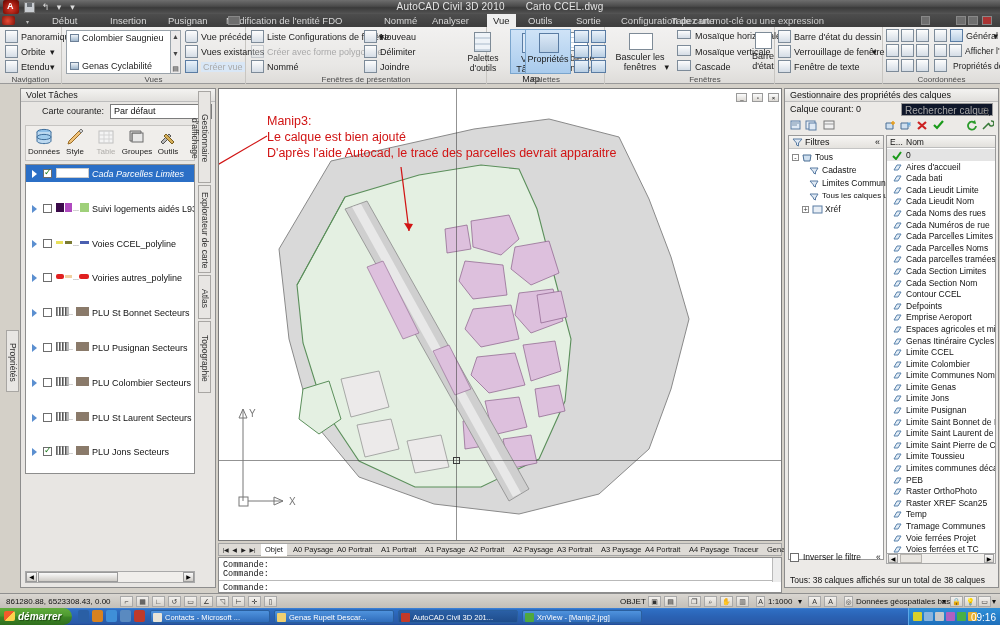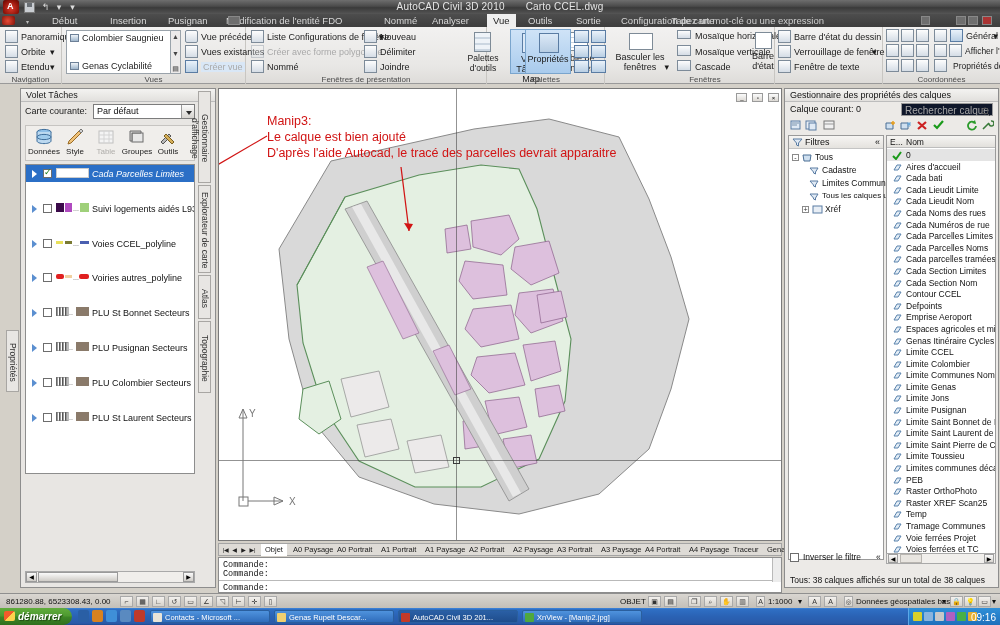--- a/index.html
+++ b/index.html
@@ -62,21 +62,21 @@
      background:linear-gradient(to bottom,#eef3f8,#9fb6cc); border:1px solid #6d8097;}
   .scrl { position:absolute; width:11px; background:#eceaea; border:1px solid #9aa3ab; }
   .scrl div{ font-size:7px; text-align:center; color:#444; }
 
   
   .taskpane { position:absolute; left:20px; top:88px; width:196px; height:500px;
      background:#e8e6e3; border:1px solid #8d8d8d; }
   .tp-titlebar{ position:absolute; left:0; top:0; width:100%; height:13px;
      background:linear-gradient(to bottom,#f4f3f1,#e2e0dd); border-bottom:1px solid #bcbcbc;
      font-size:9px; color:#1b1b1b; padding-left:5px; line-height:13px;}
-  .tp-body{ position:absolute; left:4px; top:15px; width:146px; bottom:4px; }
+  .tp-body{ position:absolute; left:4px; top:15px; width:146px; bottom:4px;padding-left:17px; }
   .tp-currow{ position:relative; height:15px; }
   .tp-currow .lbl{ position:absolute; left:0; top:2px; font-size:9px; color:#1b1b1b;}
   .combo { position:absolute; background:#fff; border:1px solid #7c7c7c; font-size:9px; color:#111;
      padding-left:3px; line-height:13px; height:15px; }
   .combo .arrow{ position:absolute; right:0; top:0; width:13px; height:13px;
      background:linear-gradient(to bottom,#fbfbfb,#d6d3ce); border-left:1px solid #9a9a9a; }
   .combo .arrow:after{ content:""; position:absolute; left:4px; top:6px;
      border-left:3px solid transparent; border-right:3px solid transparent; border-top:4px solid #2a2a2a;}
   .tp-toolbar{ position:absolute; left:0; top:21px; width:170px; height:36px;
      background:#f0eeeb; border:1px solid #c6c4c1; }
@@ -529,20 +529,32 @@
           <span class="cb"></span>
           <span class="tsym">
             <svg width="33" height="9">
                 <rect x="0" y="0" width="12" height="9" fill="url(#h1)" stroke="#777"></rect>
                 <text x="13" y="8" font-size="7" fill="#555">..</text>
                 <rect x="20" y="0" width="13" height="9" fill="#8a7a6a"></rect>
               </svg>
           </span>
           <span class="tlab">PLU St Laurent Secteurs</span>
         </div>
+        <div class="trow" style="top:139.2px">
+          <span class="tri"></span>
+          <span class="cb on"></span>
+          <span class="tsym">
+            <svg width="33" height="9">
+                <rect x="0" y="0" width="12" height="9" fill="url(#h1)" stroke="#777"></rect>
+                <text x="13" y="8" font-size="7" fill="#555">..</text>
+                <rect x="20" y="0" width="13" height="9" fill="#8a7a6a"></rect>
+              </svg>
+          </span>
+          <span class="tlab">PLU Jons Secteurs</span>
+        </div>
 
       </div>
 
       <div class="tp-scrollh">
         <span class="ar" style="left:0">◀</span>
         <span class="th"></span>
         <span class="ar" style="right:0">▶</span>
       </div>
     </div>
 

